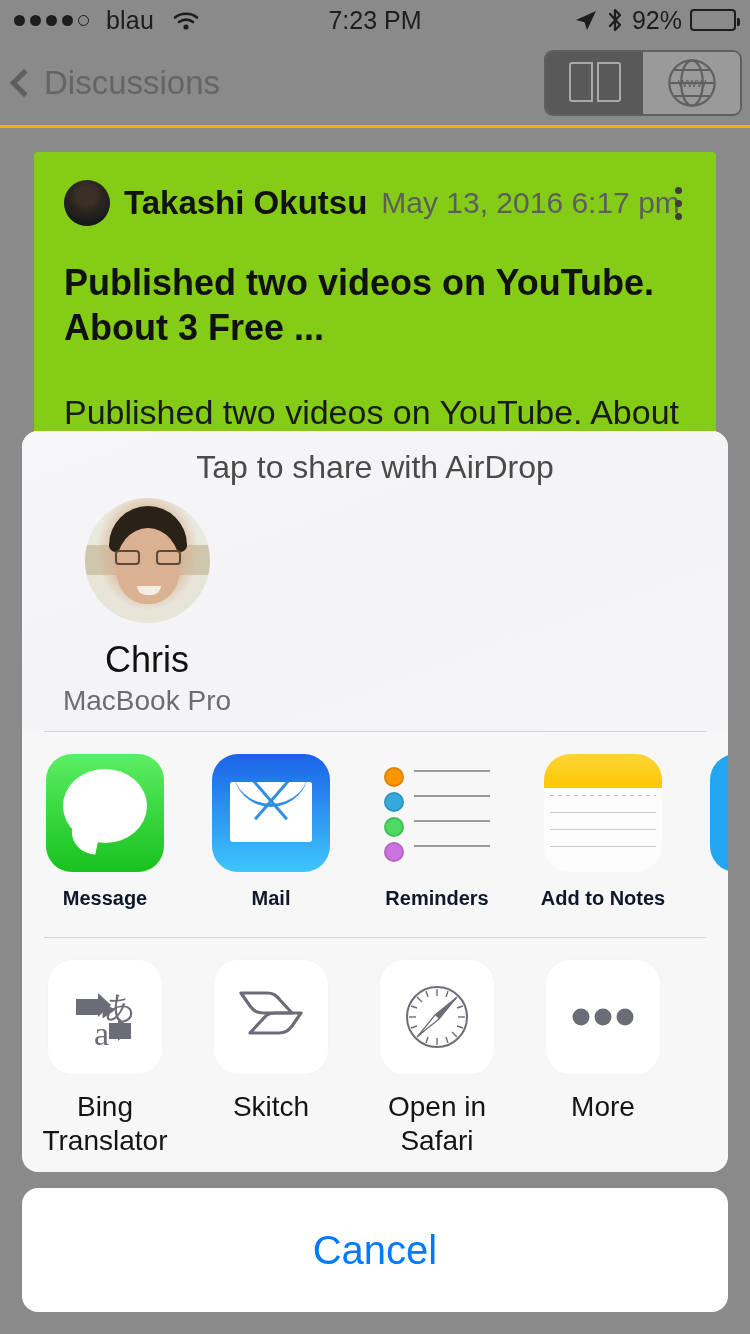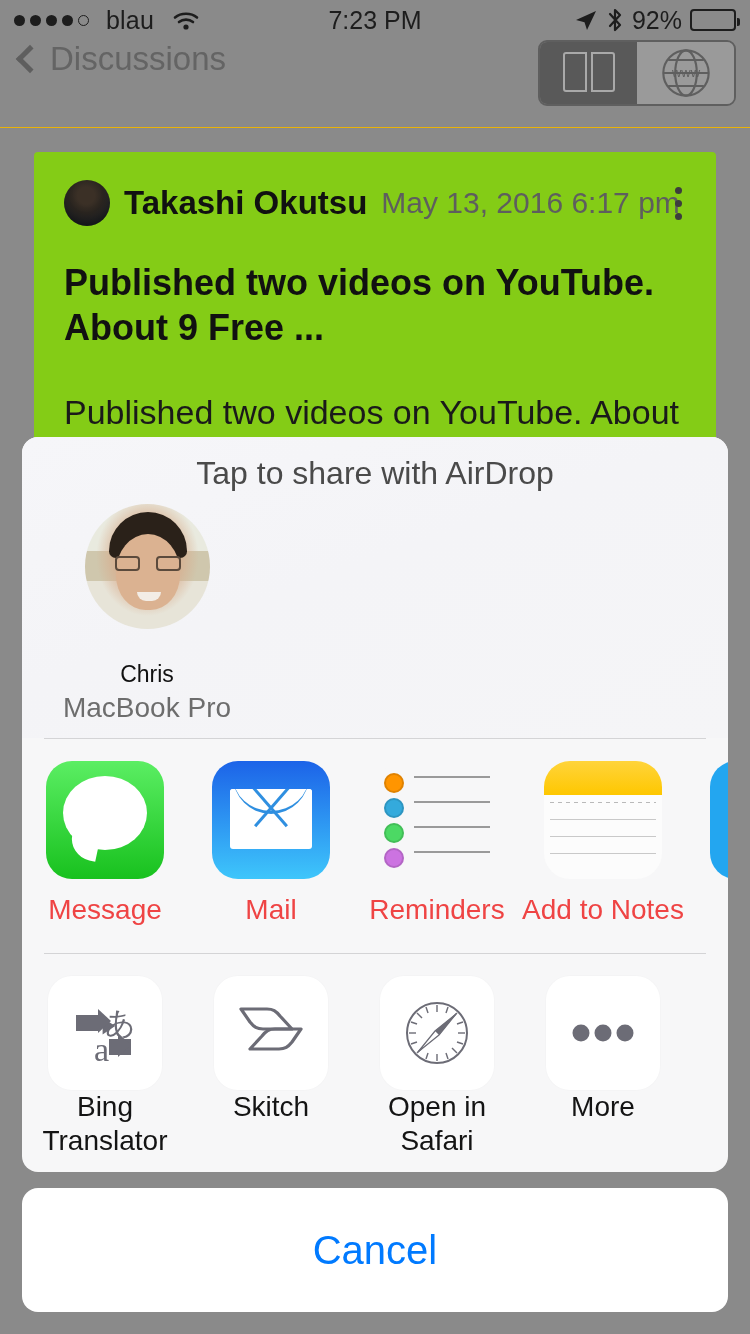--- a/index.html
+++ b/index.html
@@ -42,23 +42,23 @@
     position:relative; padding:2px;
   }
   .batt::after {
     content:""; position:absolute; right:-6px; top:7px;
     width:3px; height:8px; background:#1d1d1d; border-radius:0 2px 2px 0;
   }
   .batt-fill { height:100%; background:#1d1d1d; border-radius:1px; }
 
   
   .navbar {
-    height:88px; display:flex; align-items:flex-start;
-    padding:0 14px; position:relative;
-    border-bottom:1px solid #eab308;
+    height:88px; display:flex; align-items:center;
+    padding:0 8px; position:relative;
+    border-bottom:3px solid #eab308;
   }
   .nav-back { display:flex; align-items:center; gap:10px; cursor:pointer; }
   .chev { width:20px; height:20px; border-left:5px solid #5e5e5e; border-bottom:5px solid #5e5e5e;
           transform:rotate(45deg); margin-left:6px; }
   .nav-back-label { font-size:33px; color:#646464; }
   .nav-title {
     position:absolute; left:0; right:0; text-align:center;
     font-size:35px; font-weight:bold; color:#111;
   }
   .segctl {
@@ -122,36 +122,36 @@
   .ad-photo .hair { position:absolute; left:24px; top:8px; width:78px; height:46px;
       background:#2a2119; border-radius:46px 46px 8px 8px; }
   .ad-photo .face { position:absolute; left:31px; top:30px; width:64px; height:76px;
       background:#dbb291; border-radius:50% 50% 46% 46%; }
   .ad-photo .glasses { position:absolute; left:30px; top:52px; width:66px; height:15px; }
   .ad-photo .glasses span { position:absolute; top:0; width:25px; height:15px;
       border:2px solid #5b4a3c; border-radius:4px; }
   .ad-photo .glasses span.l{left:0;} .ad-photo .glasses span.r{right:0;}
   .ad-photo .mouth { position:absolute; left:52px; top:88px; width:24px; height:9px;
       background:#f3ede6; border-radius:0 0 12px 12px; }
-  .ad-name { font-size:23px; color:#111; margin-top:32px; }
+  .ad-name { font-size:36px; color:#111; margin-top:16px; }
   .ad-device { font-size:28px; color:#6d6d6d; margin-top:4px; }
   .divider { height:1px; background:#d4d4d6; margin:0 22px; }
 
   
   .row { padding:22px 0 14px 0; display:flex; align-items:flex-start; overflow:hidden; }
   .row.apps { padding-bottom:26px; }
   .row-item { width:166px; flex:none; text-align:center; cursor:pointer; }
   .app-ico { width:118px; height:118px; border-radius:26px; margin:0 auto; position:relative; overflow:hidden; }
-  .item-label { font-size:28px; color:#ef4444; line-height:1.22; margin-top:14px; }
+  .item-label { font-size:20px; color:#0f172a; line-height:1.22; margin-top:14px;font-weight:bold; }
   .act-ico {
     width:114px; height:114px; border-radius:24px; margin:0 auto;
     background:#fff; display:flex; align-items:center; justify-content:center;
     box-shadow:0 0 0 1px rgba(0,0,0,.012);
   }
-  .act-label { font-size:28px; color:#141414; line-height:1.22; }
+  .act-label { font-size:28px; color:#141414; line-height:1.22; margin-top:16px; }
 
   
   .ic-message { background:linear-gradient(#5bee63,#18c11e); }
   .ic-message .bub {
     position:absolute; left:17px; top:15px; width:84px; height:74px;
     background:#fff; border-radius:50%;
   }
   .ic-message .tail {
     position:absolute; left:24px; top:74px; width:28px; height:24px; background:#fff;
     border-radius:0 0 0 22px; transform:rotate(12deg);
@@ -266,21 +266,21 @@
       <div class="post-head">
         <span class="avatar-sm"></span>
         <span class="author">Takashi Okutsu</span>
         <span class="postdate">May 13, 2016 6:17 pm</span>
         <span class="kebab">
             <i></i>
             <i></i>
             <i></i>
           </span>
       </div>
-      <div class="post-title">Published two videos on YouTube. About 9 Free ...</div>
+      <div class="post-title">Published two videos on YouTube. About 3 Free ...</div>
       <div class="post-body">Published two videos on YouTube. About 5</div>
     </div>
   </div>
 </div>
 
 <div id="share-sheet">
 
   <div class="panel">
 
     <div class="airdrop">

